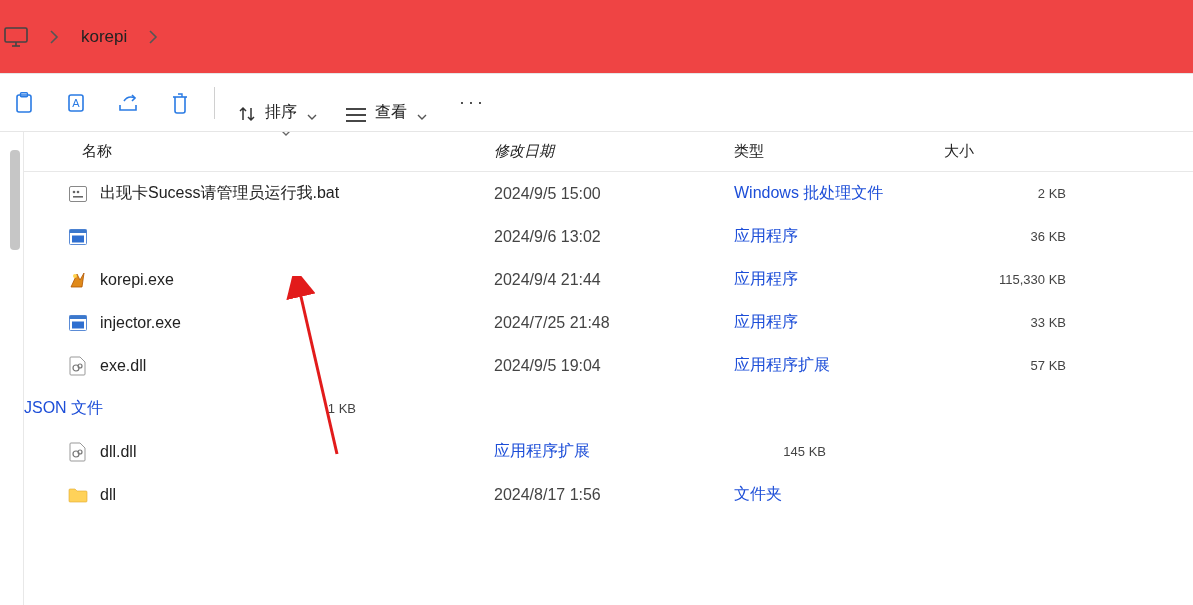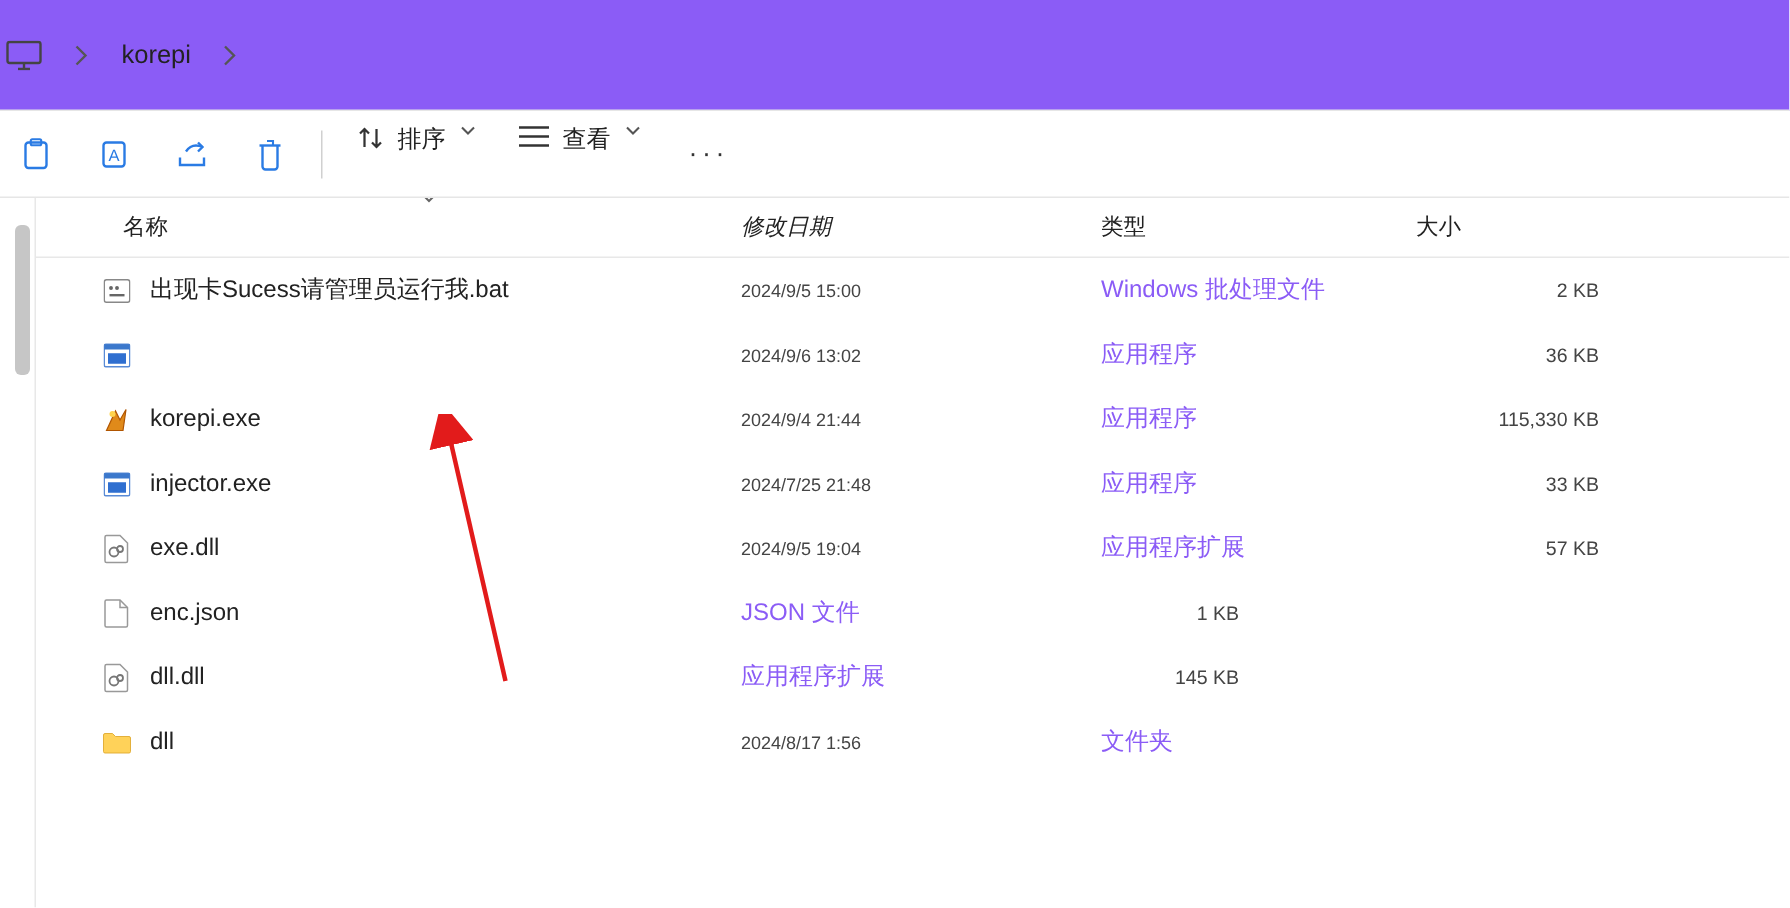--- a/index.html
+++ b/index.html
@@ -15,21 +15,21 @@
   }
 
   
   .breadcrumb {
     height: 74px;
     display: flex;
     align-items: center;
     padding-left: 4px;
     gap: 22px;
     border-bottom: 1px solid #e6e6e6;
-    background: #8b5cf6;
+    background: #ef4444;
   }
   .pc-icon {
     width: 24px; height: 22px;
     display: inline-flex; align-items: center; justify-content: center;
     color: #444;
   }
   .chev {
     color: #555; font-size: 14px;
     display: inline-flex; align-items: center;
   }
@@ -51,21 +51,21 @@
     width: 44px; height: 40px;
     display: inline-flex; align-items: center; justify-content: center;
     color: #1a73e8;
     border-radius: 4px;
   }
   .tb-sep {
     width: 1px; height: 32px; background: #d0d0d0;
     margin: 0 4px;
   }
   .tb-labeled {
-    display: inline-flex; align-items: flex-start; gap: 8px;
+    display: inline-flex; align-items: flex-end; gap: 8px;
     height: 40px;
     padding: 0 10px;
     color: #222;
     font-size: 16px;
   }
   .tb-labeled .icn { color: #444; display:inline-flex; }
   .caret-down { font-size: 10px; color: #555; margin-left: 2px; }
   .more-dots { letter-spacing: 3px; font-size: 18px; color: #333; padding: 0 14px; }
 
   
@@ -116,22 +116,22 @@
   
   .rows { display:flex; flex-direction:column; }
   .row {
     height: 43px;
     display: flex;
     align-items: center;
     font-size: 16px;
     color: #222;
   }
   .cell-name { width: 470px; padding-left: 44px; display:flex; align-items:center; gap: 12px; }
-  .cell-date { width: 240px; color: #444; font-size:12px; }
-  .cell-type { width: 210px; color: #8b5cf6; font-size:16px; }
+  .cell-date { width: 240px; color: #444; font-size:16px; }
+  .cell-type { width: 210px; color: #1d4ed8; font-size:16px; }
   .cell-size { width: 140px; text-align: right; padding-right: 18px; color:#444; font-size:13px; }
   .ficon { width: 20px; height: 20px; display:inline-flex; align-items:center; justify-content:center; flex-shrink:0; }
 
   
   .arrow-svg {
     position: absolute;
     left: 285px;
     top: 276px;
     pointer-events: none;
     z-index: 3;
@@ -314,29 +314,20 @@
                 <circle cx="11" cy="10" r="2" fill="none" stroke="#777" stroke-width="1.2"></circle>
               </svg>
             </span>
             <span>exe.dll</span>
           </div>
           <div class="cell-date">2024/9/5 19:04</div>
           <div class="cell-type">应用程序扩展</div>
           <div class="cell-size">57 KB</div>
         </div>
         <div class="row">
-          <div class="cell-name">
-            <span class="ficon">
-              <svg width="18" height="20" viewBox="0 0 18 20">
-                <path d="M2 1 h9 l5 5 v12 a1 1 0 0 1 -1 1 H2 a1 1 0 0 1 -1 -1 V2 a1 1 0 0 1 1 -1 z" fill="#fff" stroke="#999" stroke-width="1"></path>
-                <path d="M11 1 v5 h5" fill="none" stroke="#999" stroke-width="1"></path>
-              </svg>
-            </span>
-            <span>enc.json</span>
-          </div>
           <div class="cell-type">JSON 文件</div>
           <div class="cell-size">1 KB</div>
         </div>
         <div class="row">
           <div class="cell-name">
             <span class="ficon">
               <svg width="18" height="20" viewBox="0 0 18 20">
                 <path d="M2 1 h9 l5 5 v12 a1 1 0 0 1 -1 1 H2 a1 1 0 0 1 -1 -1 V2 a1 1 0 0 1 1 -1 z" fill="#fff" stroke="#999" stroke-width="1"></path>
                 <circle cx="7" cy="12" r="3" fill="none" stroke="#777" stroke-width="1.2"></circle>
                 <circle cx="11" cy="10" r="2" fill="none" stroke="#777" stroke-width="1.2"></circle>

